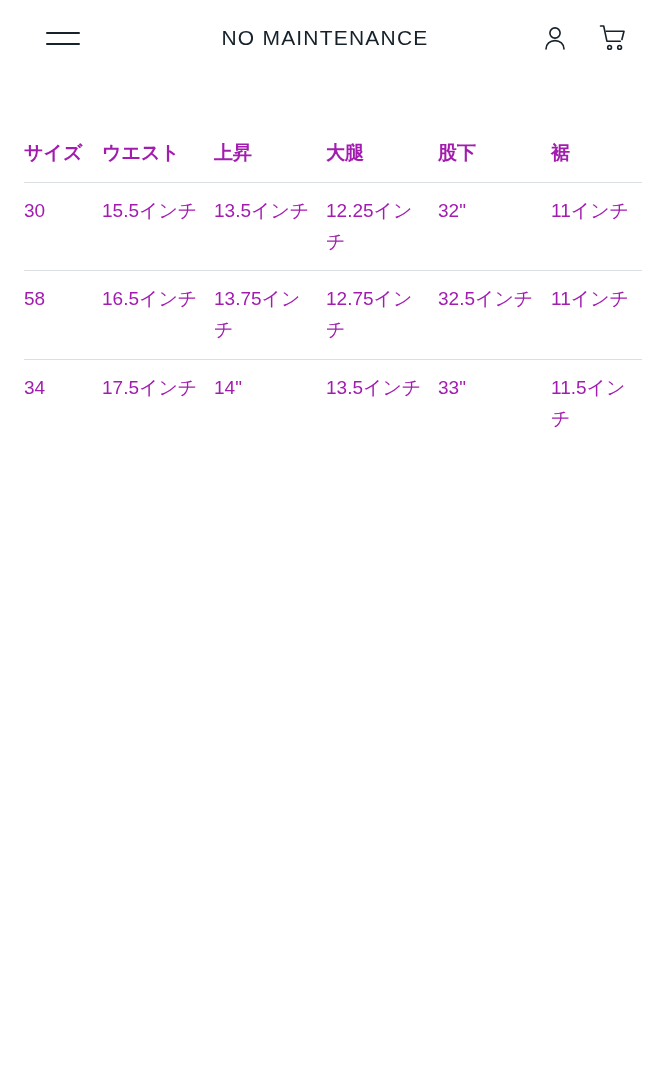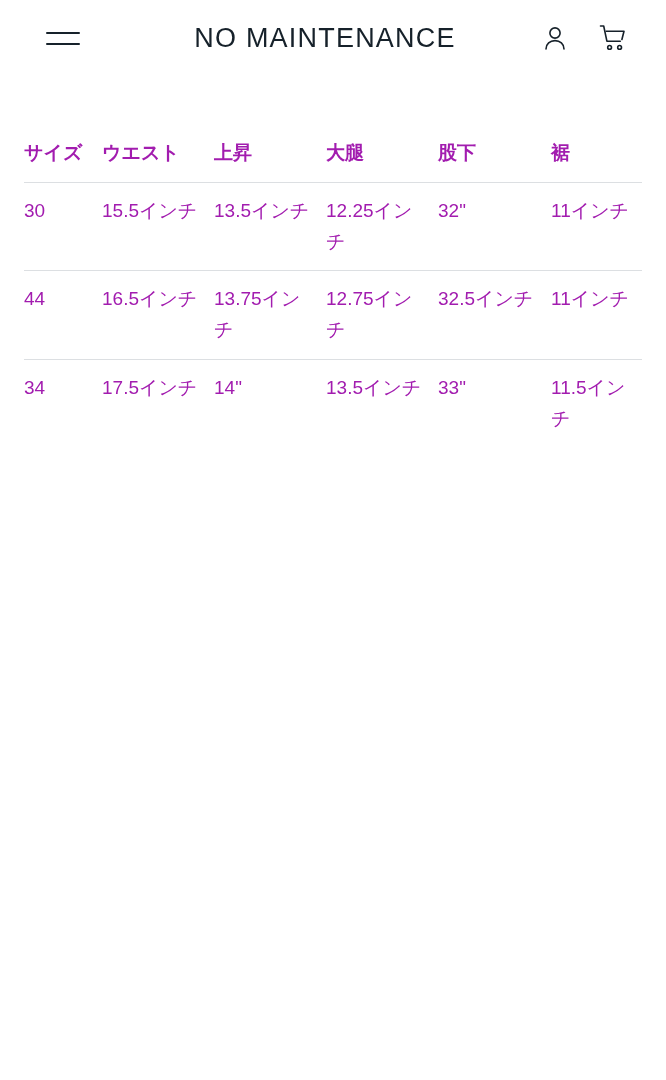--- a/index.html
+++ b/index.html
@@ -47,21 +47,21 @@
     background: #17222b;
     border-radius: 1px;
   }
   .brand-title {
     position: absolute;
     left: 0;
     right: 16px;
     top: 50%;
     transform: translateY(-50%);
     text-align: center;
-    font-size: 27px;
+    font-size: 21px;
     letter-spacing: 1.2px;
     font-weight: 400;
     color: #16212a;
     white-space: nowrap;
     pointer-events: none;
   }
   .header-actions {
     position: absolute;
     right: 38px;
     top: 50%;
@@ -173,21 +173,21 @@
     <tbody>
       <tr>
         <td>30</td>
         <td>15.5インチ</td>
         <td>13.5インチ</td>
         <td>12.25インチ</td>
         <td>32"</td>
         <td>11インチ</td>
       </tr>
       <tr>
-        <td>44</td>
+        <td>58</td>
         <td>16.5インチ</td>
         <td>13.75インチ</td>
         <td>12.75インチ</td>
         <td>32.5インチ</td>
         <td>11インチ</td>
       </tr>
       <tr>
         <td>34</td>
         <td>17.5インチ</td>
         <td>14"</td>

